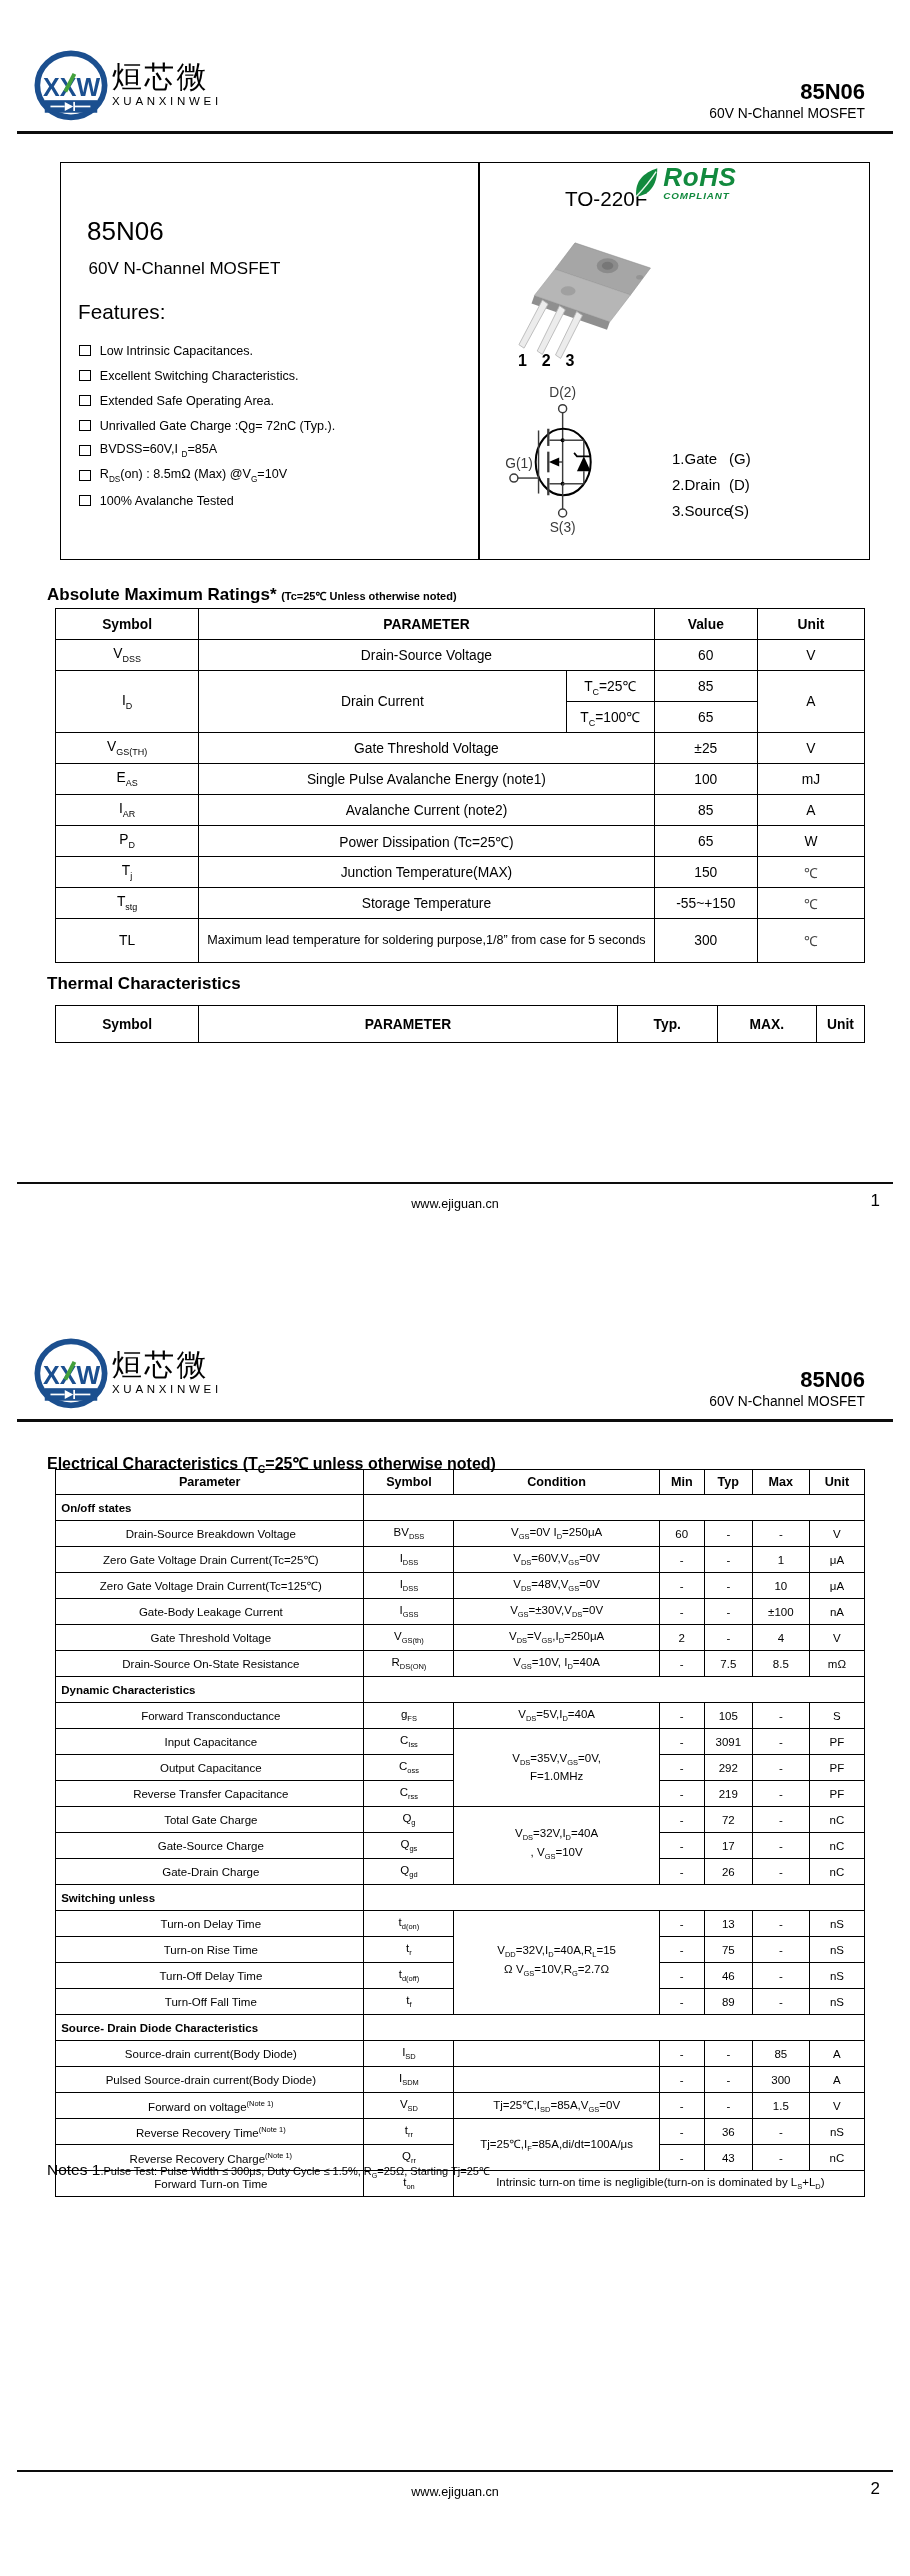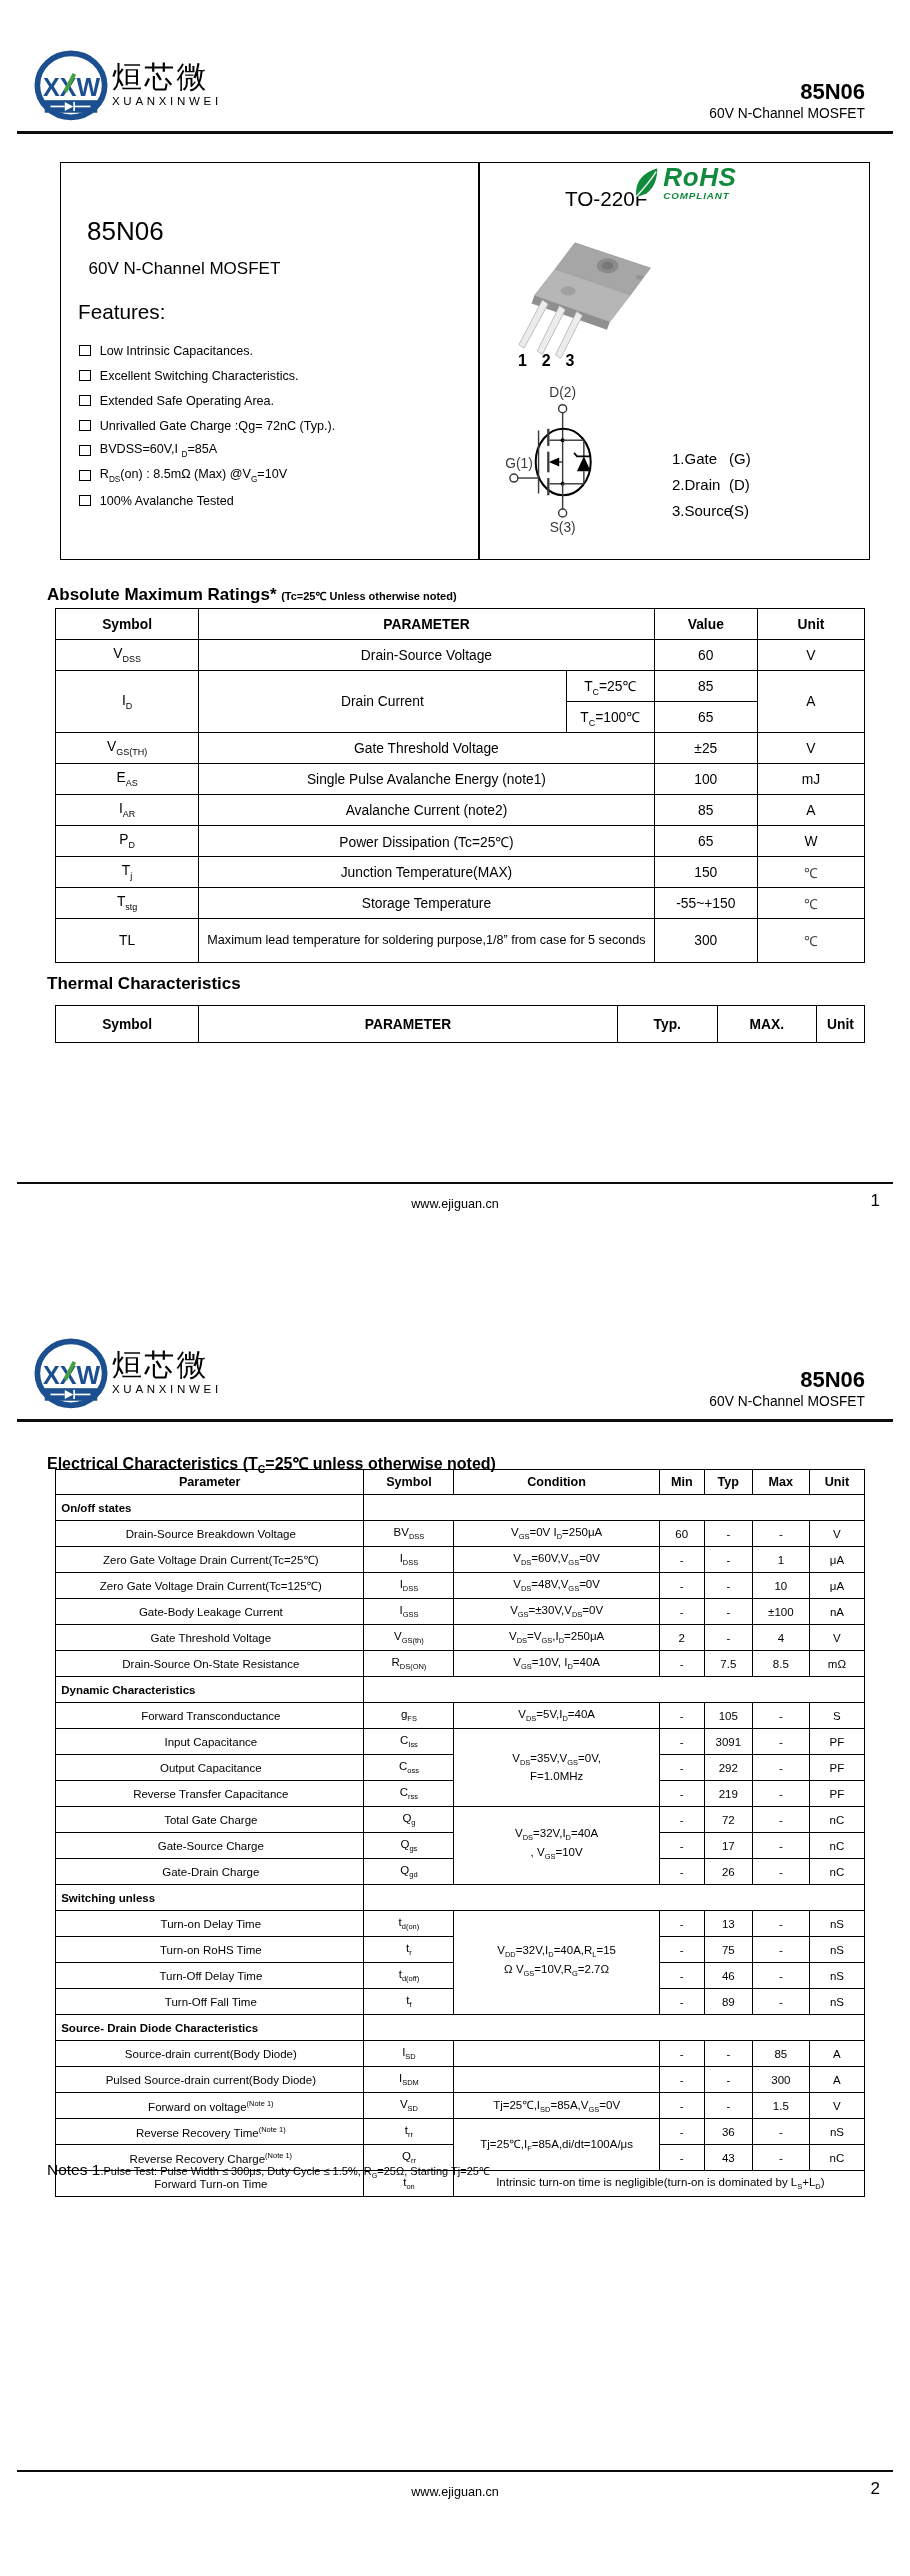--- a/index.html
+++ b/index.html
@@ -488,21 +488,21 @@
           <td class="pl">Turn-on Delay Time</td>
           <td>t<sub>d(on)</sub></td>
           <td rowspan="4" class="pre">V<sub>DD</sub>=32V,I<sub>D</sub>=40A,R<sub>L</sub>=15
 Ω V<sub>GS</sub>=10V,R<sub>G</sub>=2.7Ω</td>
           <td>-</td>
           <td>13</td>
           <td>-</td>
           <td>nS</td>
         </tr>
     <tr>
-          <td class="pl">Turn-on RoHS Time</td>
+          <td class="pl">Turn-on Rise Time</td>
           <td>t<sub>r</sub></td>
           <td>-</td>
           <td>75</td>
           <td>-</td>
           <td>nS</td>
         </tr>
     <tr>
           <td class="pl">Turn-Off Delay Time</td>
           <td>t<sub>d(off)</sub></td>
           <td>-</td>

